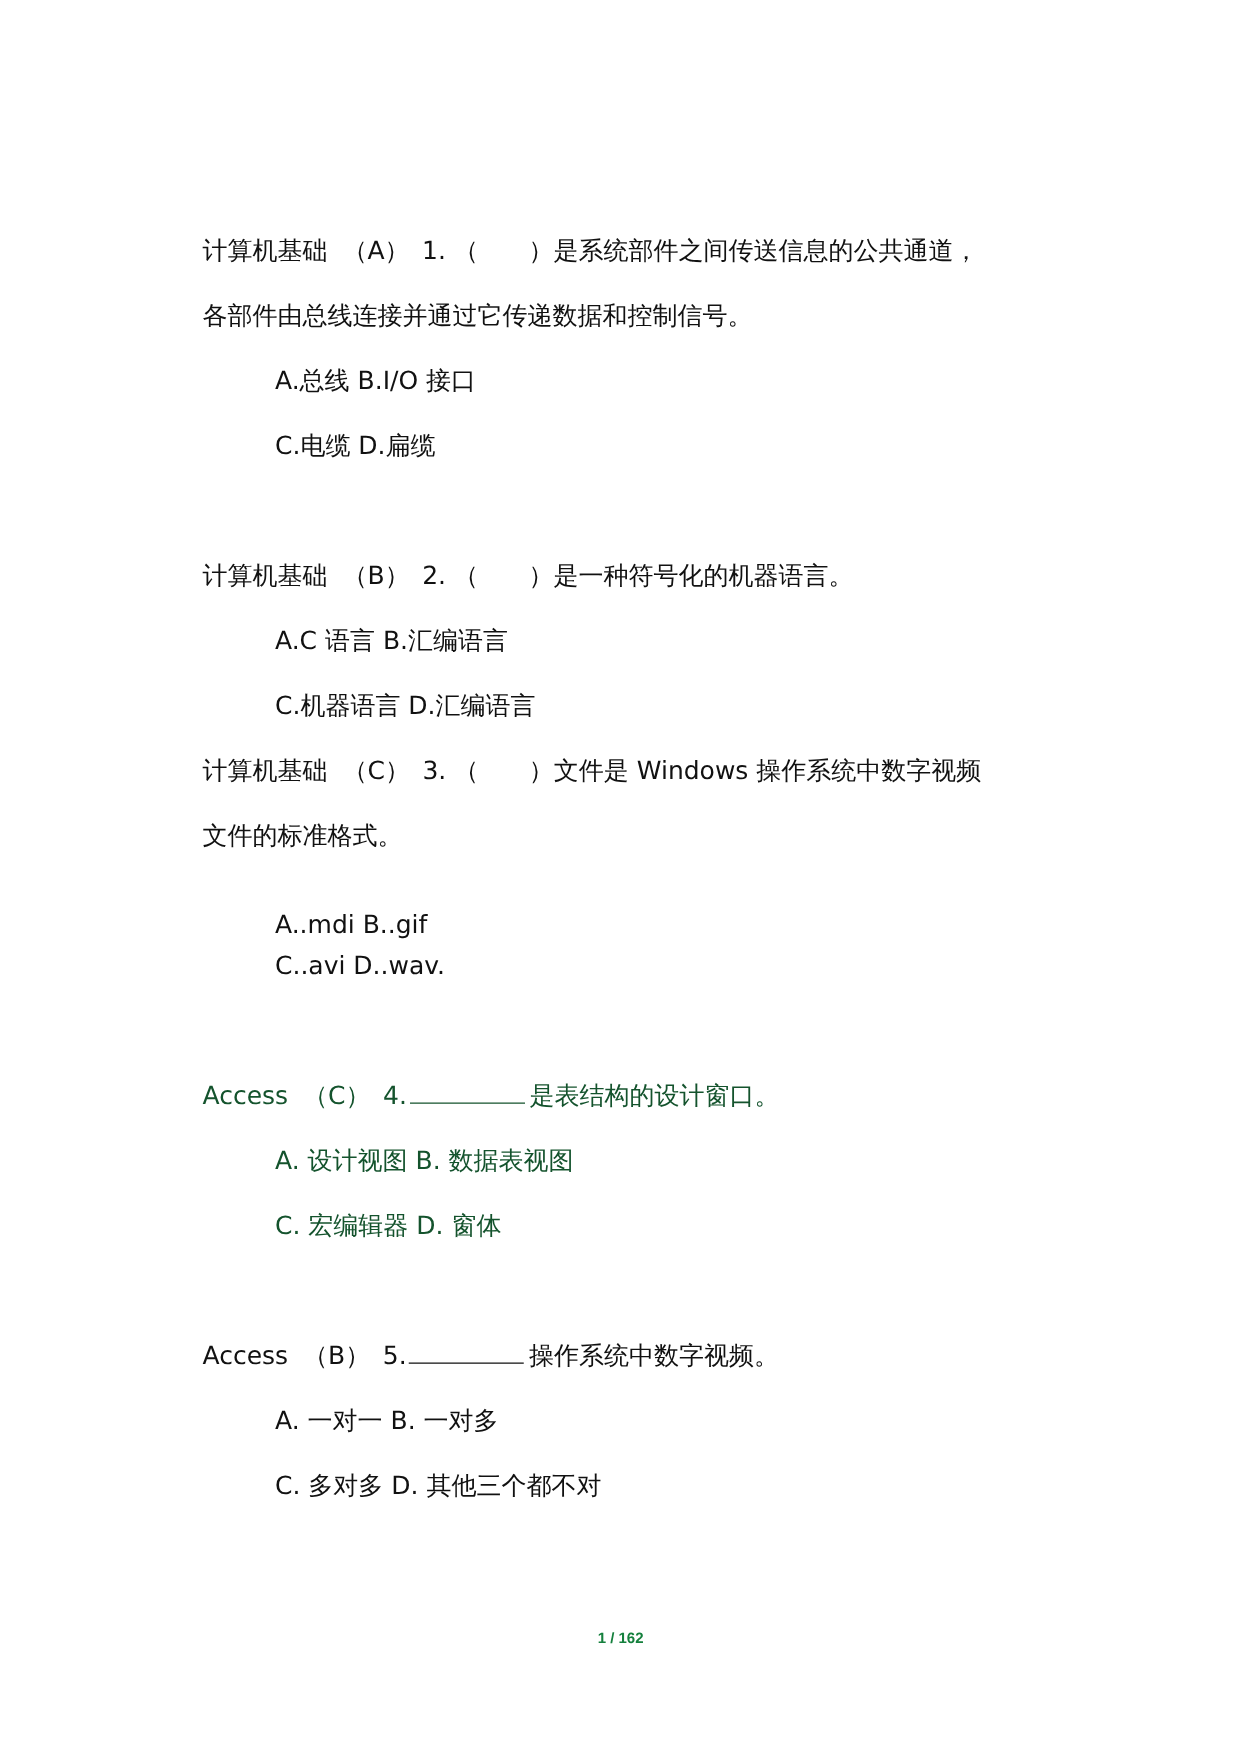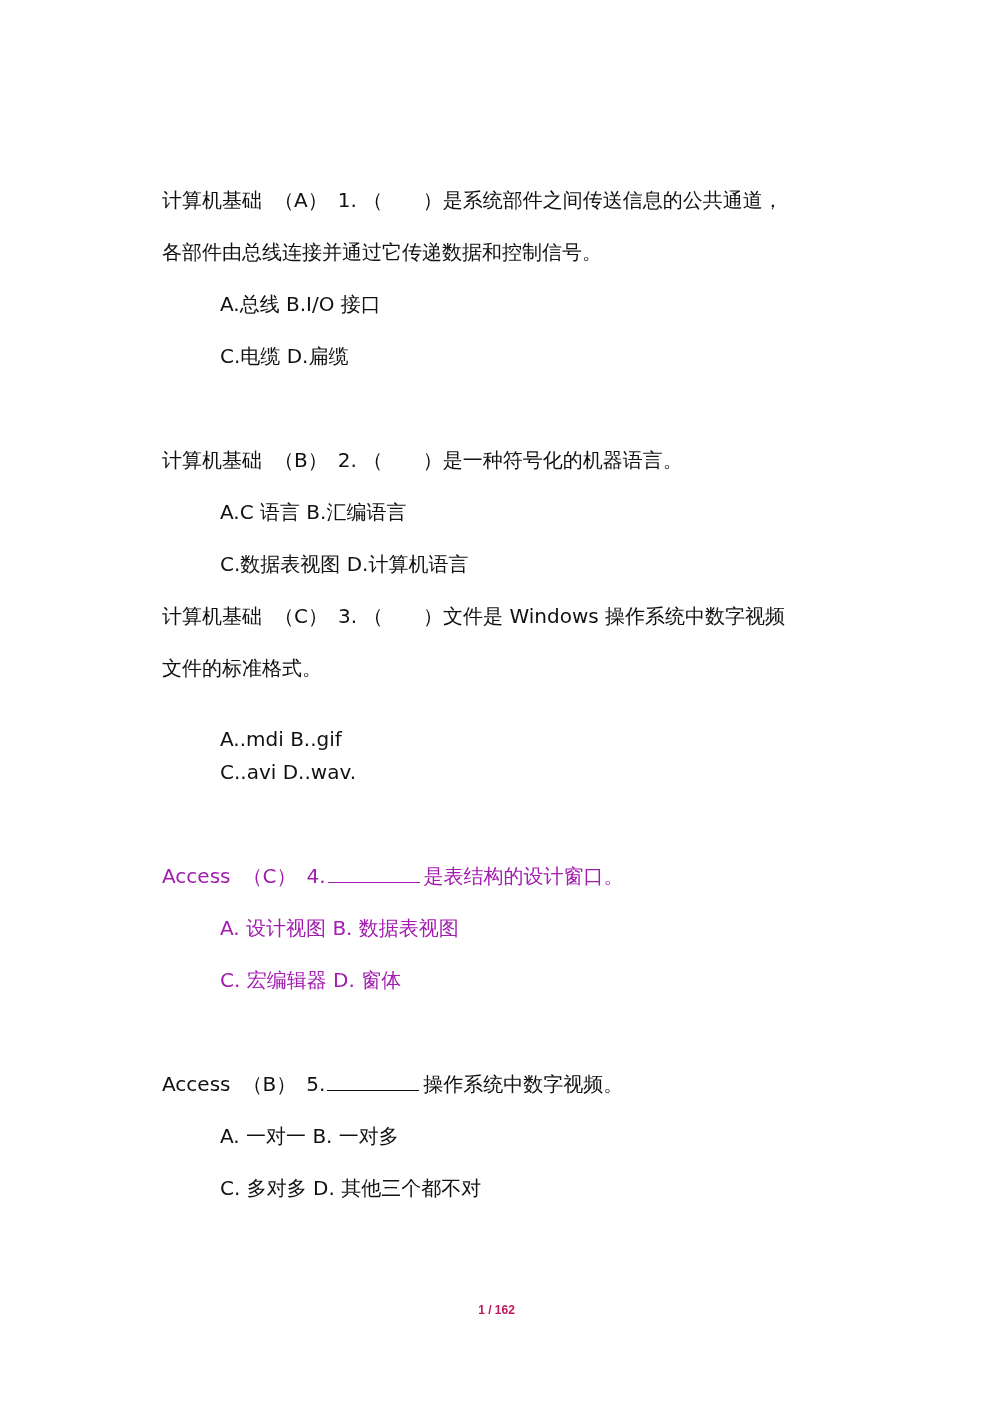--- a/index.html
+++ b/index.html
@@ -7,47 +7,47 @@
     width: 993px; height: 1404px; position: relative; overflow: hidden;
     font-family: "DejaVu Sans", "Liberation Sans", sans-serif;
     color: #111111;
   }
   .line {
     position: absolute; left: 0; white-space: nowrap;
     font-size: 20px; line-height: 26px; height: 26px;
   }
   .q { left: 150px; margin-left: 12px; }
   .opt { left: 220px; }
-  .blue { color: #a21caf; }
+  .blue { color: #14532d; }
   .sp { display: inline-block; }
   .blank {
     display: inline-block; width: 92px; border-bottom: 1.5px solid currentColor;
     height: 18px; margin: 0 4px 0 2px; vertical-align: baseline;
   }
   .footer {
     position: absolute; top: 1303px; left: 0; width: 993px; text-align: center;
-    font-size: 12px; font-weight: bold; color: #be185d;
+    font-size: 12px; font-weight: bold; color: #15803d;
     font-family: "Liberation Sans", sans-serif;
   }
 </style>
 </head>
 <body>
 
 <div class="line q" style="top:187px">
   <span>计算机基础</span><span class="sp" style="width:12px"></span><span>（A）</span><span class="sp" style="width:10px"></span><span>1.</span><span class="sp" style="width:6px"></span><span>（　　）</span><span>是系统部件之间传送信息的公共通道，</span>
 </div>
 <div class="line q" style="top:239px">各部件由总线连接并通过它传递数据和控制信号。</div>
 <div class="line opt" style="top:291px">A.总线  B.I/O 接口</div>
 <div class="line opt" style="top:343px">C.电缆  D.扁缆</div>
 
 <div class="line q" style="top:447px">
   <span>计算机基础</span><span class="sp" style="width:12px"></span><span>（B）</span><span class="sp" style="width:10px"></span><span>2.</span><span class="sp" style="width:6px"></span><span>（　　）</span><span>是一种符号化的机器语言。</span>
 </div>
 <div class="line opt" style="top:499px">A.C 语言  B.汇编语言</div>
-<div class="line opt" style="top:551px">C.数据表视图  D.计算机语言</div>
+<div class="line opt" style="top:551px">C.机器语言  D.汇编语言</div>
 
 <div class="line q" style="top:603px">
   <span>计算机基础</span><span class="sp" style="width:12px"></span><span>（C）</span><span class="sp" style="width:10px"></span><span>3.</span><span class="sp" style="width:6px"></span><span>（　　）</span><span>文件是 Windows 操作系统中数字视频</span>
 </div>
 <div class="line q" style="top:655px">文件的标准格式。</div>
 <div class="line opt" style="top:726px">A..mdi B..gif</div>
 <div class="line opt" style="top:759px">C..avi D..wav.</div>
 
 <div class="line q blue" style="top:863px">
   <span>Access</span><span class="sp" style="width:12px"></span><span>（C）</span><span class="sp" style="width:10px"></span><span>4.</span><span class="blank"></span><span>是表结构的设计窗口。</span>

